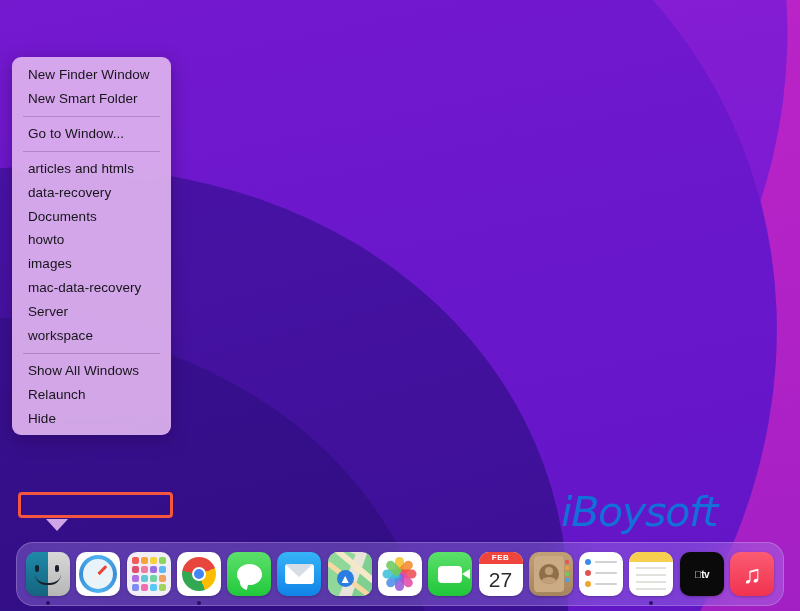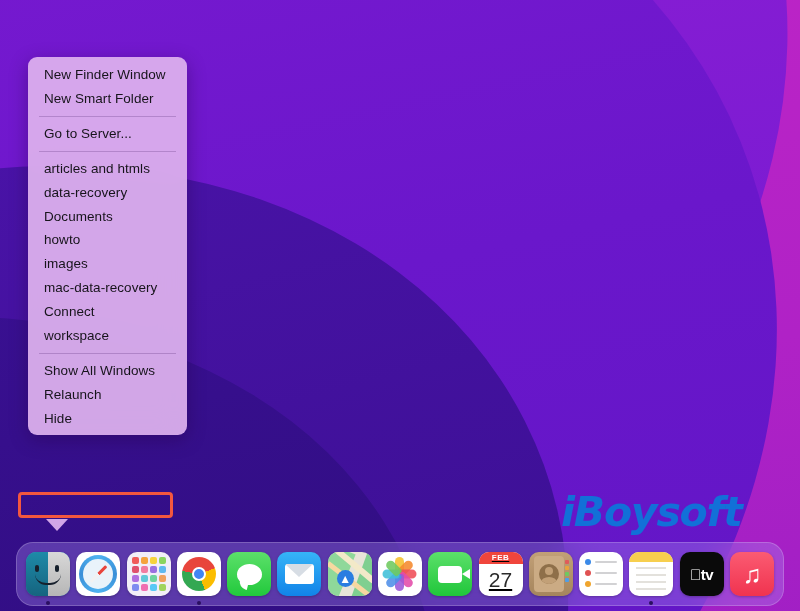--- a/index.html
+++ b/index.html
@@ -80,31 +80,31 @@
     background:linear-gradient(180deg,#9a20d4 0%,#8a1ccf 100%);
     transform:rotate(-12deg);
   }
 
   
   #watermark {
     position:absolute;
     left:561px; top:488px;
     font-family:"DejaVu Sans", sans-serif;
     font-size:41px;
-    font-weight:bold;
+    font-weight:normal;
     font-style:italic;
     letter-spacing:-1.2px;
     color:#1270d8;
     user-select:none;
   }
 
   
   #context-menu {
     position:absolute;
-    left:28px; top:57px;
+    left:12px; top:57px;
     width:159px;
     background:rgba(222,178,238,0.93);
     border-radius:9px;
     box-shadow:0 5px 18px rgba(40,0,70,0.40);
     padding:6px 0 5px 0;
     backdrop-filter: blur(14px);
   }
   .mi {
     font-size:13.5px;
     color:#17141b;
@@ -245,21 +245,21 @@
      transform-origin:50% 100%; opacity:0.88; }
 
   .ic-facetime { background:linear-gradient(180deg,#5ce06a,#20c63a);
      display:flex; align-items:center; justify-content:center; }
   .ic-facetime .cam { width:24px; height:17px; background:#fff; border-radius:4px;
      position:relative; }
   .ic-facetime .cam:after { content:""; position:absolute; right:-8px; top:3px;
      width:0; height:0; border-top:5.5px solid transparent;
      border-bottom:5.5px solid transparent; border-right:8px solid #fff; }
 
-  .ic-calendar { background:#fff;text-decoration:underline; }
+  .ic-calendar { background:#fff; }
   .ic-calendar .top { height:12px; background:#f0453c; color:#fff;
      font-size:8px; font-weight:bold; text-align:center; line-height:12px;
      letter-spacing:0.5px; font-family:"Liberation Sans",sans-serif; }
   .ic-calendar .day { height:32px; line-height:31px; text-align:center;
      font-size:21px; color:#2b2b2b; font-family:"Liberation Sans",sans-serif; }
 
   .ic-contacts { background:linear-gradient(180deg,#c2a077,#a5855d); position:relative; }
   .ic-contacts .card { position:absolute; left:5px; top:4px; right:9px; bottom:4px;
      background:#cbab84; border-radius:4px; display:flex; align-items:center;
      justify-content:center; }
@@ -278,21 +278,21 @@
   .ic-reminders .row b { width:6px; height:6px; border-radius:50%; display:block;
      margin-right:4px; }
   .ic-reminders .row s { display:block; height:2.5px; background:#d2d2d4;
      border-radius:2px; flex:1; text-decoration:none; }
 
   .ic-notes { background:#fff; }
   .ic-notes .hd { height:10px; background:#f7cf4e; }
   .ic-notes .ln { height:2px; background:#e3e1dc; margin:5px 7px 0 7px; }
 
   .ic-tv { background:#0a0a0a; display:flex; align-items:center; justify-content:center;
-     color:#fff; font-size:15px; font-weight:bold; letter-spacing:-0.5px;
+     color:#fff; font-size:10px; font-weight:bold; letter-spacing:-0.5px;
      font-family:"Liberation Sans",sans-serif; }
 
   .ic-music { background:linear-gradient(180deg,#fb5b72,#f0334f);
      display:flex; align-items:center; justify-content:center;
      color:#fff; font-size:25px; }
 </style>
 </head>
 <body>
 
 <div id="desktop">
@@ -310,31 +310,31 @@
   <div id="watermark">iBoysoft</div>
 </div>
 
 <div id="context-menu">
 
   <div class="mi">New Finder Window</div>
   <div class="mi">New Smart Folder</div>
 
   <div class="sep"></div>
 
-  <div class="mi">Go to Server...</div>
+  <div class="mi">Go to Window...</div>
 
   <div class="sep"></div>
 
   <div class="mi">articles and htmls</div>
   <div class="mi">data-recovery</div>
   <div class="mi">Documents</div>
   <div class="mi">howto</div>
   <div class="mi">images</div>
   <div class="mi">mac-data-recovery</div>
-  <div class="mi">Connect</div>
+  <div class="mi">Server</div>
   <div class="mi">workspace</div>
 
   <div class="sep"></div>
 
   <div class="mi">Show All Windows</div>
   <div class="mi">Relaunch</div>
   <div class="mi">Hide</div>
 </div>
 
 <div id="menu-arrow"></div>

